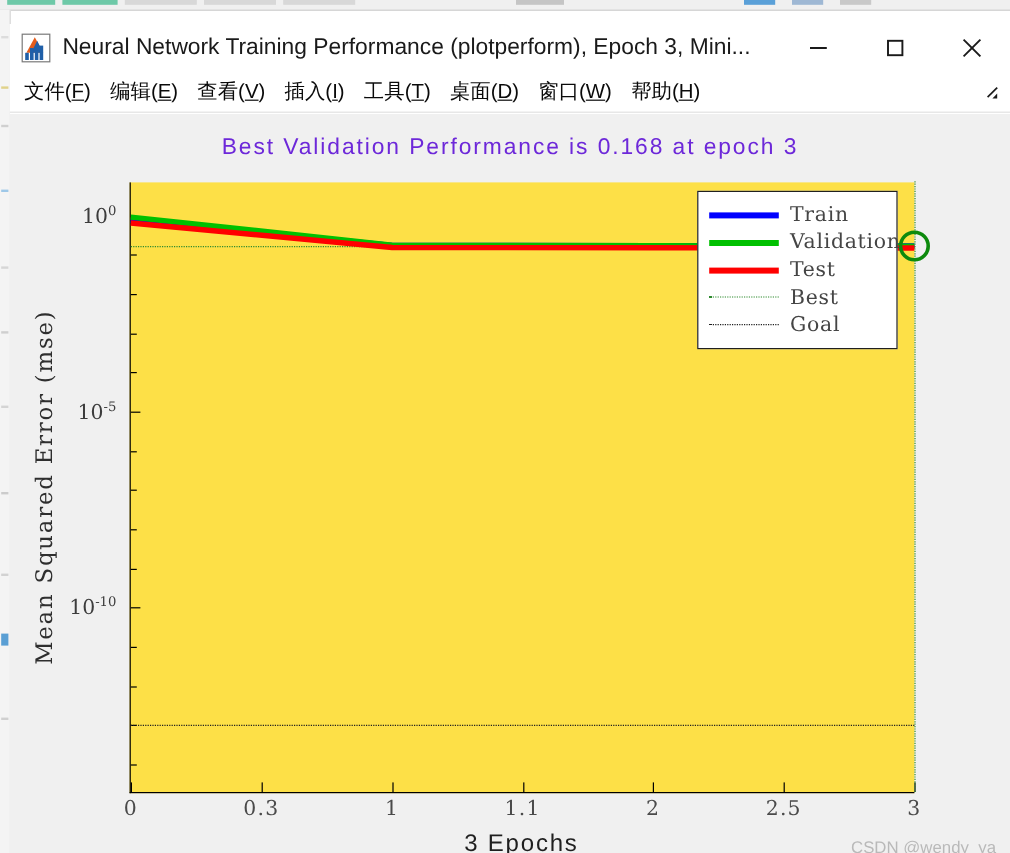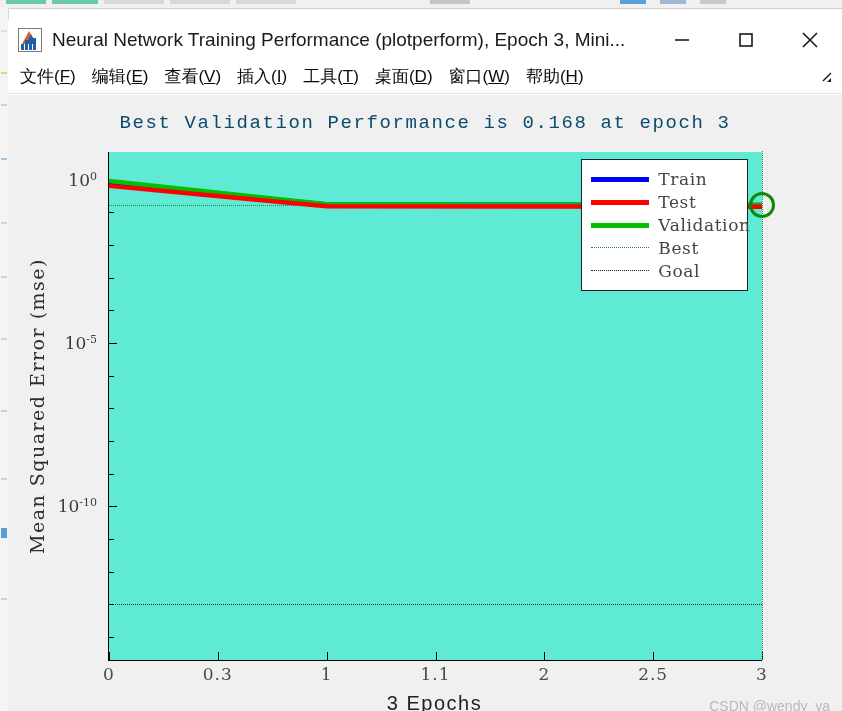--- a/index.html
+++ b/index.html
@@ -154,35 +154,35 @@
     height: 628px;
     background: #f0f0f0;
   }
 
   .plot-title {
     position: absolute;
     left: 0;
     top: 17px;
     width: 834px;
     text-align: center;
-    font-family: Liberation Mono, monospace;
+    font-family: Liberation Sans, sans-serif;
     font-size: 19px;
     letter-spacing: 1.6px;
-    color: #0c4a6e;
+    color: #6d28d9;
     white-space: nowrap;
   }
 
   
   .axes {
     position: absolute;
     left: 100px;
     top: 57px;
     width: 653px;
     height: 508px;
-    background: #5eead4;
+    background: #fde047;
     border-left: 1.6px solid #000;
     border-bottom: 1.6px solid #000;
     box-sizing: content-box;
   }
   .axes-inner {
     position: absolute;
     left: 0; top: 0;
     width: 653px; height: 508px;
     overflow: visible;
   }
@@ -477,29 +477,29 @@
             <div class="best-marker" style="left: 653px; top: 53.0767px; border-color: rgb(13, 138, 13);"></div>
             <div class="legend" style="left: 472.337px; top: 7px; width: 167px;">
               <div class="legend-row">
                 <div class="legend-swatch">
                   <div class="solid" style="background: rgb(0, 0, 255);"></div>
                 </div>
                 <div class="legend-label">Train</div>
               </div>
               <div class="legend-row">
                 <div class="legend-swatch">
+                  <div class="solid" style="background: rgb(0, 192, 0);"></div>
+                </div>
+                <div class="legend-label">Validation</div>
+              </div>
+              <div class="legend-row">
+                <div class="legend-swatch">
                   <div class="solid" style="background: rgb(255, 0, 0);"></div>
                 </div>
                 <div class="legend-label">Test</div>
-              </div>
-              <div class="legend-row">
-                <div class="legend-swatch">
-                  <div class="solid" style="background: rgb(0, 192, 0);"></div>
-                </div>
-                <div class="legend-label">Validation</div>
               </div>
               <div class="legend-row">
                 <div class="legend-swatch">
                   <div class="dotted" style="border-top-color: rgb(47, 138, 47);"></div>
                 </div>
                 <div class="legend-label">Best</div>
               </div>
               <div class="legend-row">
                 <div class="legend-swatch">
                   <div class="dotted goal" style="border-top-color: rgb(32, 32, 32);"></div>

